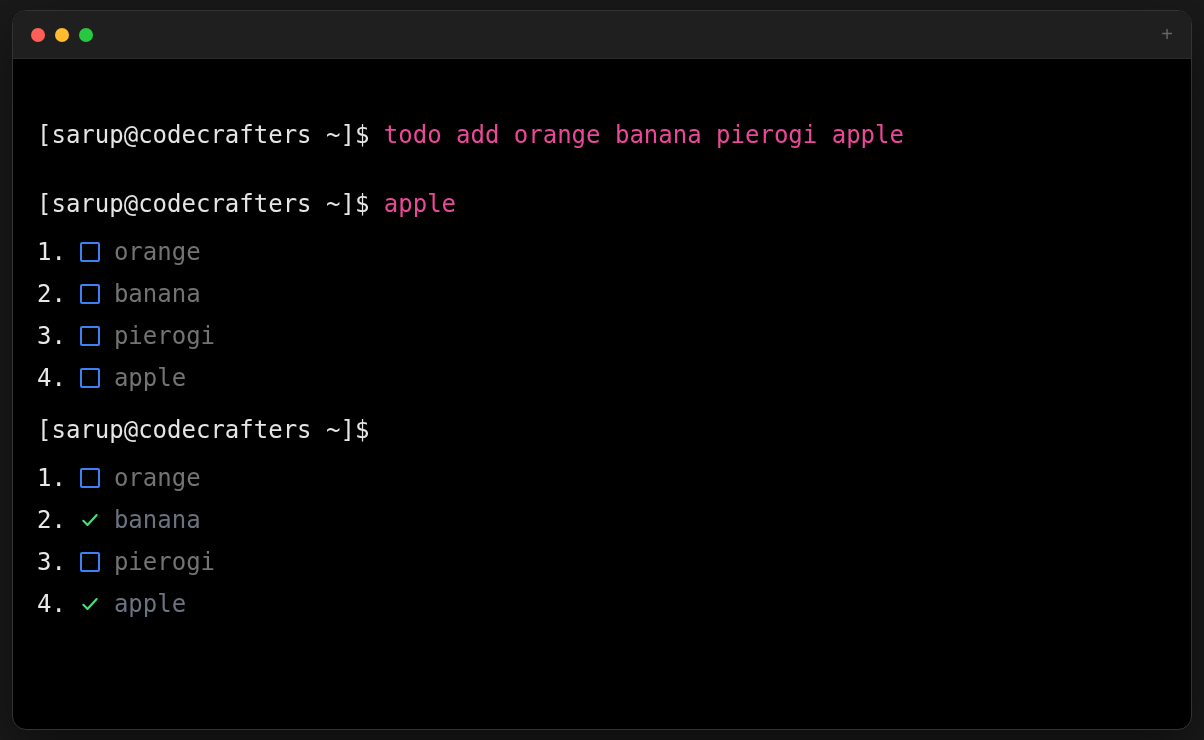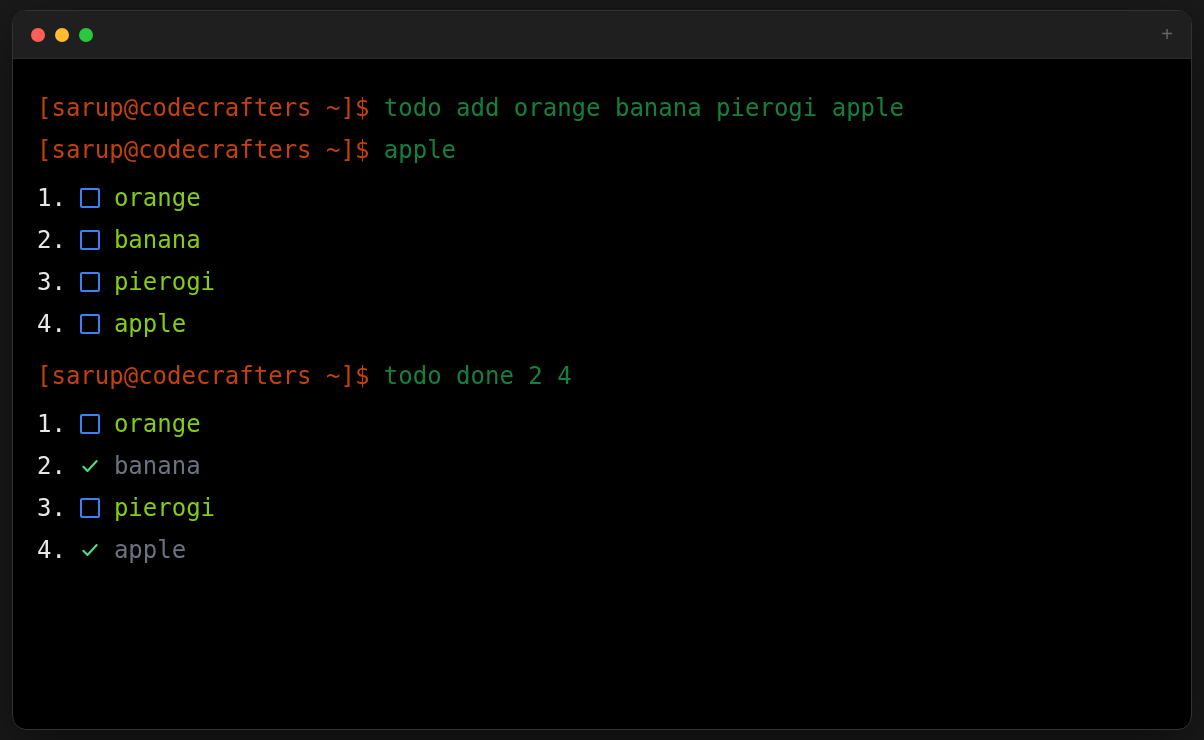--- a/index.html
+++ b/index.html
@@ -58,22 +58,22 @@
       padding: 28px 24px;
       font-size: 24px;
       line-height: 1.75;
       color: #e8e8e8;
     }
     .prompt-line {
       display: flex;
       flex-wrap: wrap;
       align-items: baseline;
     }
-    .prompt { color: #c2410c; white-space: pre; }
-    .command { color: #15803d; white-space: pre; }
+    .prompt { color: #e5e5e5; white-space: pre; }
+    .command { color: #ec4899; white-space: pre; margin-top: 27px; }
     .todo-list {
       margin: 6px 0 10px 0;
     }
     .todo-item {
       display: flex;
       align-items: center;
       gap: 14px;
       line-height: 1.75;
     }
     .item-number {
@@ -93,21 +93,21 @@
     }
     .checkbox-done svg {
       width: 24px;
       height: 24px;
       stroke: #4ade80;
       stroke-width: 2.5;
       fill: none;
       stroke-linecap: round;
       stroke-linejoin: round;
     }
-    .item-text { color: #84cc16; }
+    .item-text { color: #737373; }
     .item-text-done { color: #6b7280; }
   </style>
 </head>
 <body>
 
 <div class="terminal-window">
   <div class="titlebar">
     <div class="traffic-lights">
       <div class="traffic-light traffic-red"></div>
       <div class="traffic-light traffic-yellow"></div>
@@ -144,21 +144,20 @@
         </div>
         <div class="todo-item">
           <span class="item-number">4.</span>
           <span class="checkbox checkbox-empty"></span>
           <span class="item-text">apple</span>
         </div>
       </div>
 
     <div class="prompt-line">
       <span class="prompt">[sarup@codecrafters ~]$ </span>
-      <span class="command">todo done 2 4</span>
     </div>
 
     <div class="todo-list" id="list2">
         <div class="todo-item">
           <span class="item-number">1.</span>
           <span class="checkbox checkbox-empty"></span>
           <span class="item-text">orange</span>
         </div>
         <div class="todo-item">
           <span class="item-number">2.</span>

